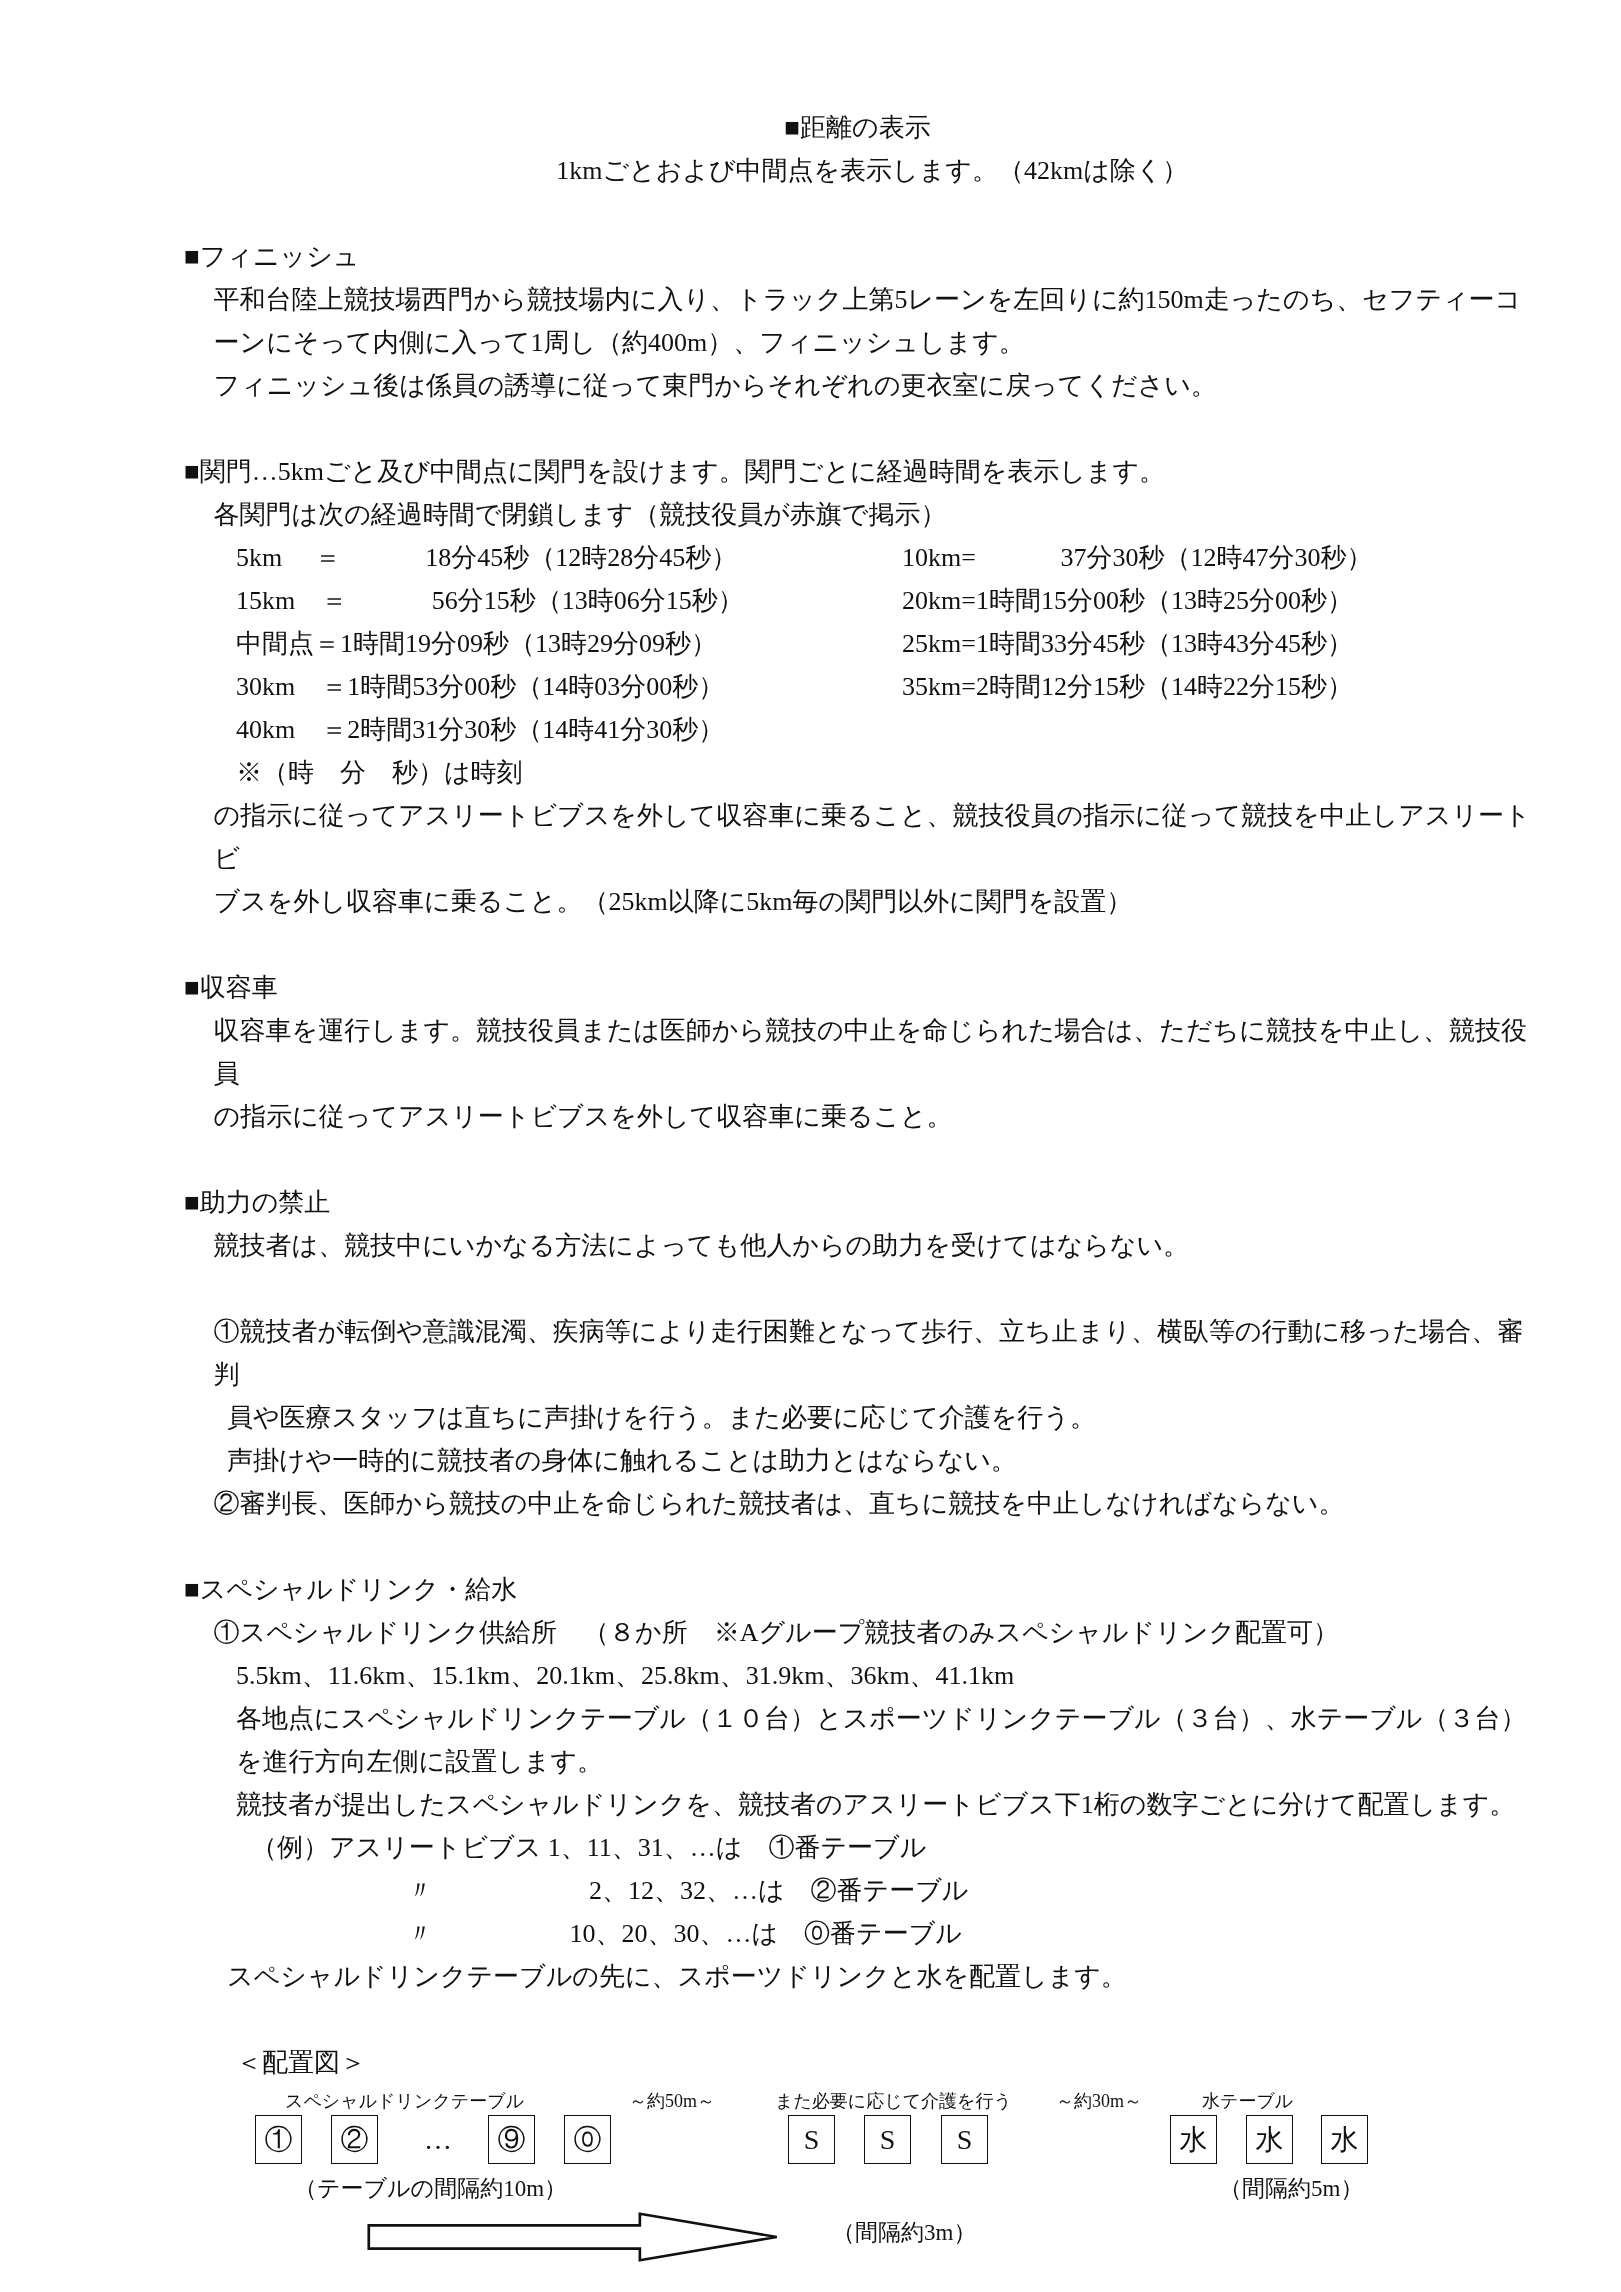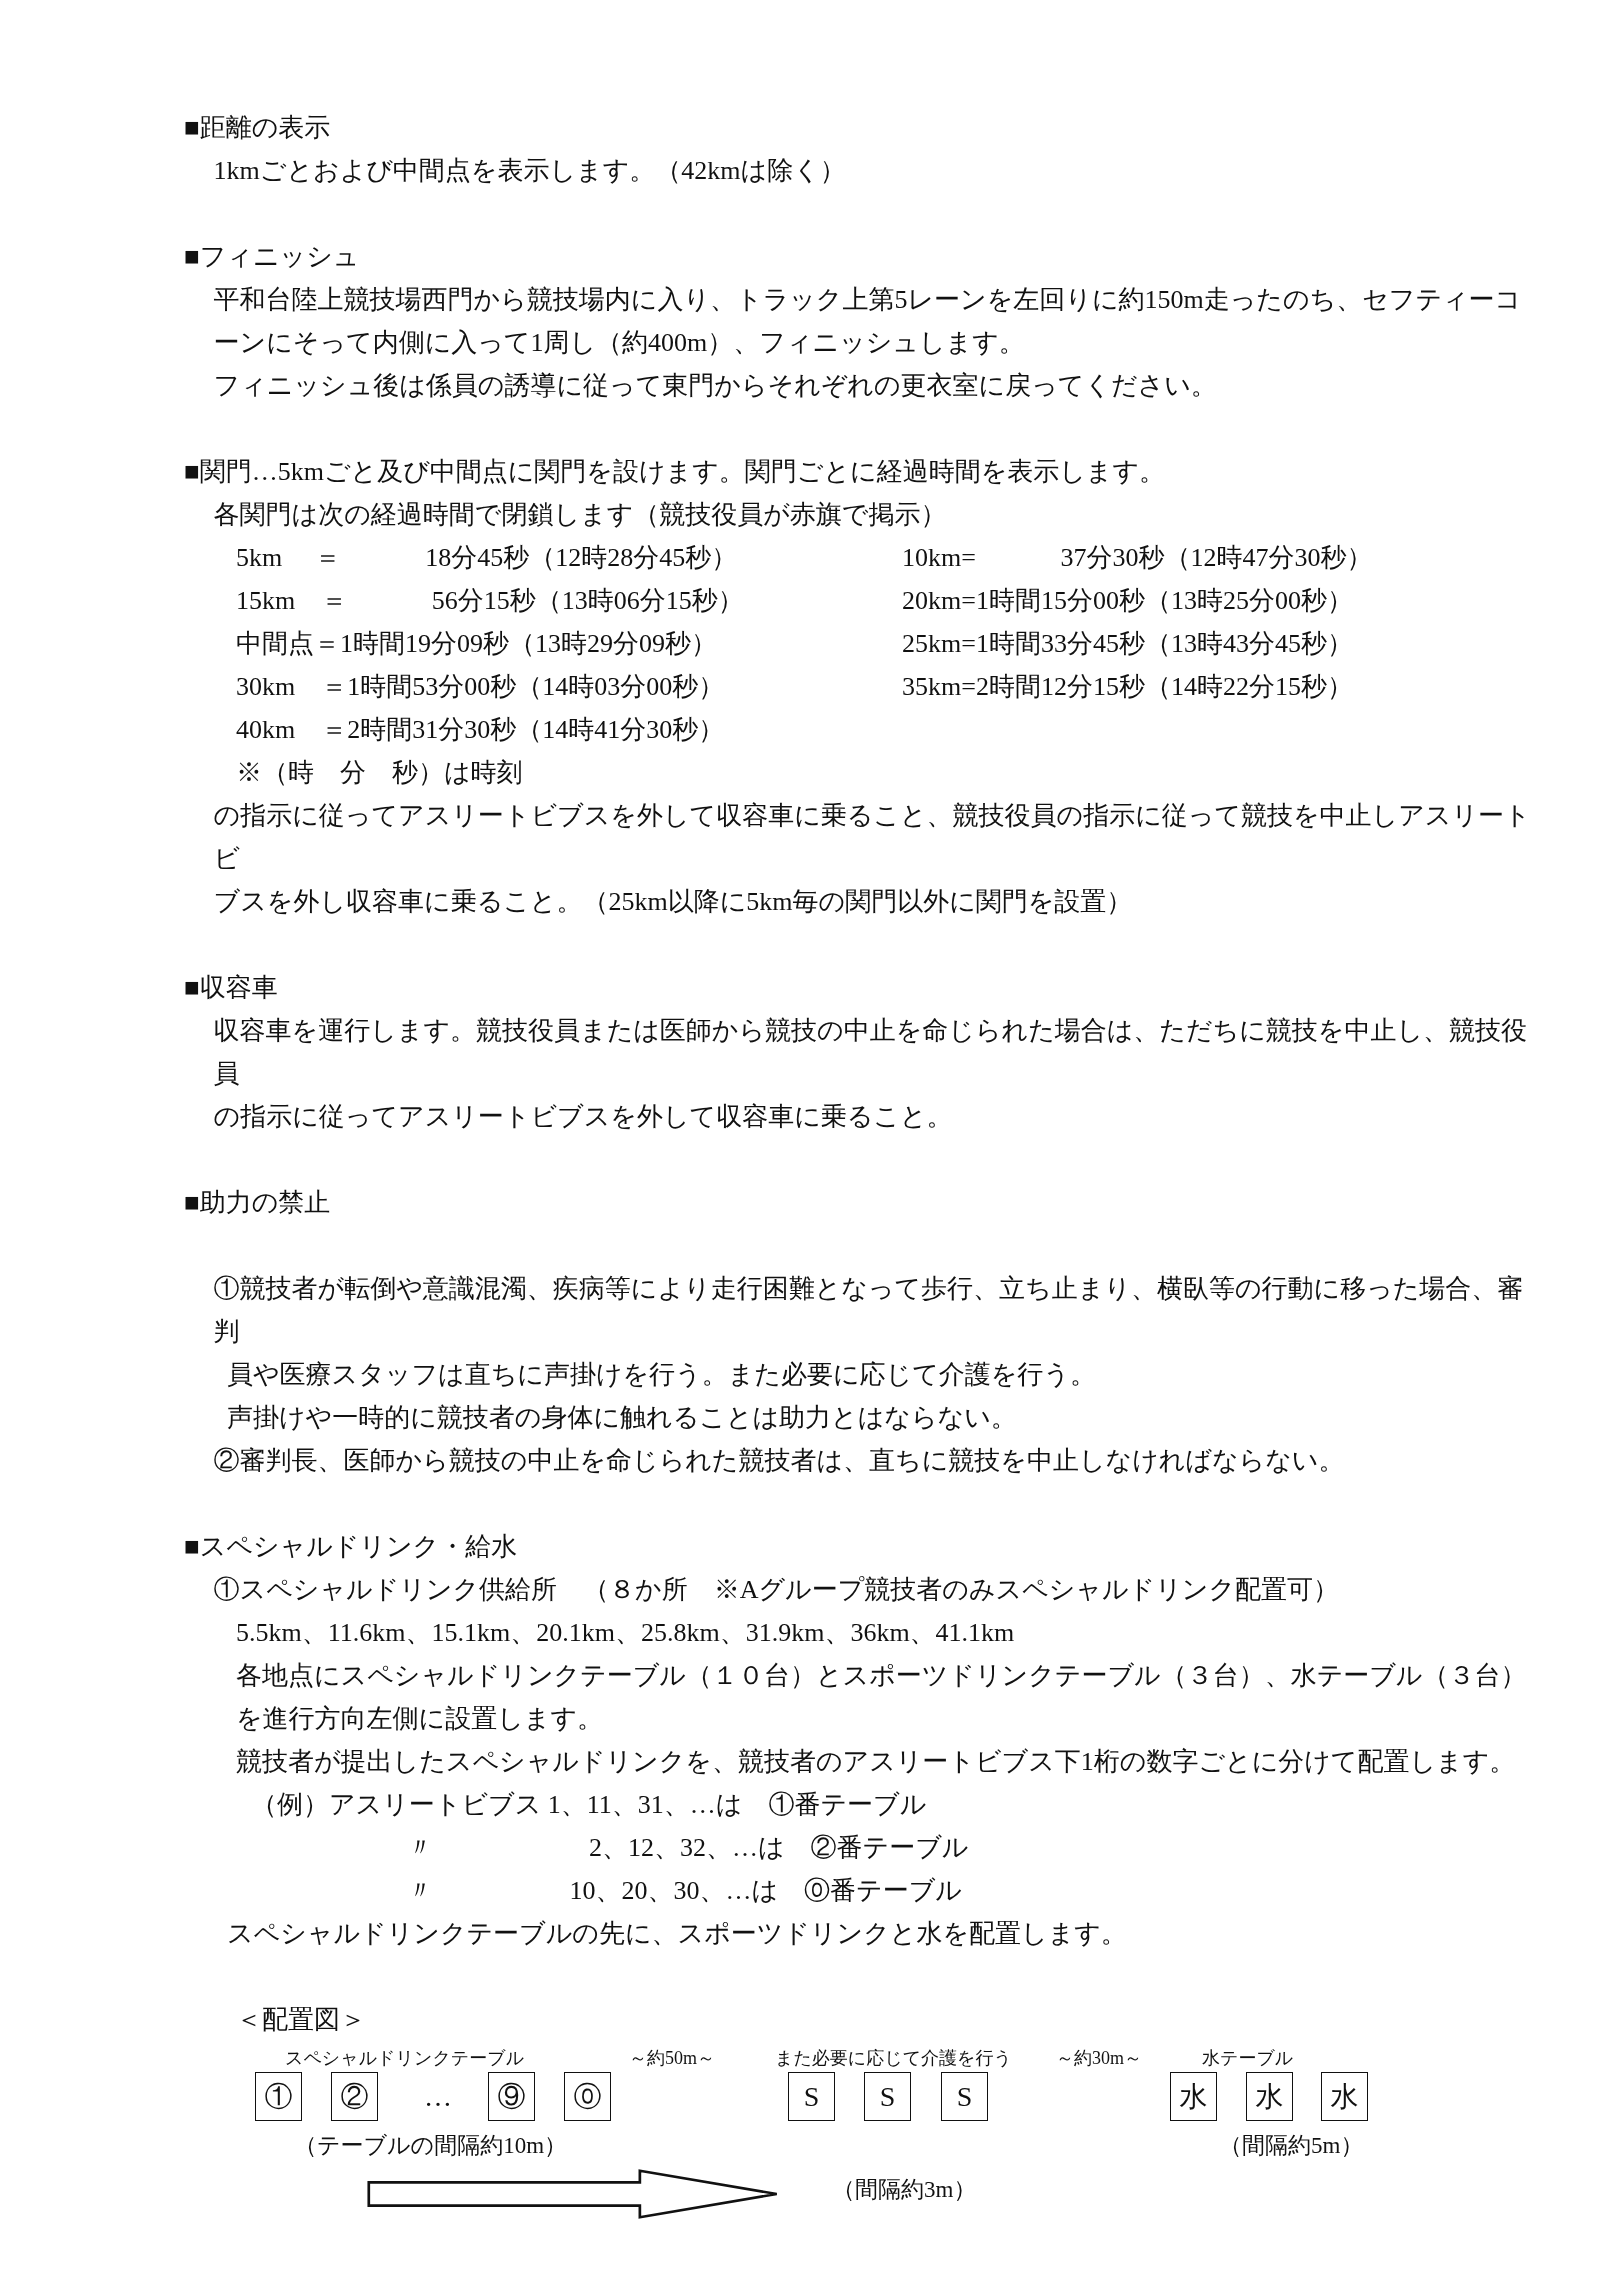--- a/index.html
+++ b/index.html
@@ -10,21 +10,21 @@
     color: #111111;
     font-family: "Liberation Serif", "DejaVu Serif", serif;
     overflow: hidden;
   }
   .doc {
     padding: 106px 90px 0 184px;
     font-size: 26px;
     line-height: 43px;
   }
   .sec { margin-top: 43px; }
-  .sec.first { margin-top: 0; }
+  .sec.first { margin-top: 0; text-align: center; }
   .line { min-height: 43px; }
   .h { padding-left: 0; }
   .ind1 { padding-left: 29.6px; }   
   .ind15 { padding-left: 43px; }  
   .ind2 { padding-left: 52px; }   
   .ind3 { padding-left: 67px; }   
   .pre { white-space: pre; }
   .cols { display: flex; align-items: flex-start; }
   .col-left { width: 666px; flex: 0 0 666px; }
   .col-right { flex: 1 1 auto; }
@@ -112,20 +112,21 @@
   </div>
 
   <div class="sec">
     <div class="line h">■収容車</div>
     <div class="line ind1">収容車を運行します。競技役員または医師から競技の中止を命じられた場合は、ただちに競技を中止し、競技役員</div>
     <div class="line ind1">の指示に従ってアスリートビブスを外して収容車に乗ること。</div>
   </div>
 
   <div class="sec">
     <div class="line h">■助力の禁止</div>
+    <div class="line ind1">競技者は、競技中にいかなる方法によっても他人からの助力を受けてはならない。</div>
   </div>
 
   <div class="sec">
     <div class="line ind1">①競技者が転倒や意識混濁、疾病等により走行困難となって歩行、立ち止まり、横臥等の行動に移った場合、審判</div>
     <div class="line ind15">員や医療スタッフは直ちに声掛けを行う。また必要に応じて介護を行う。</div>
     <div class="line ind15">声掛けや一時的に競技者の身体に触れることは助力とはならない。</div>
     <div class="line ind1">②審判長、医師から競技の中止を命じられた競技者は、直ちに競技を中止しなければならない。</div>
   </div>
 
   <div class="sec">

